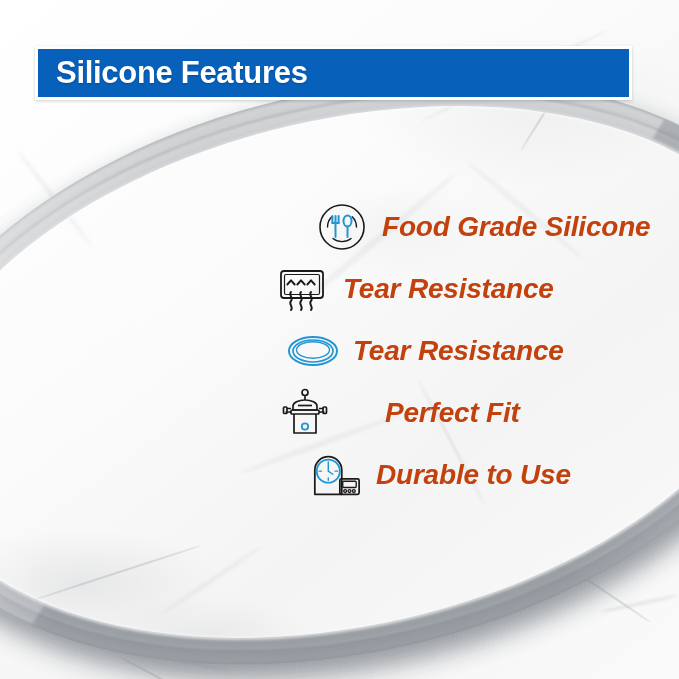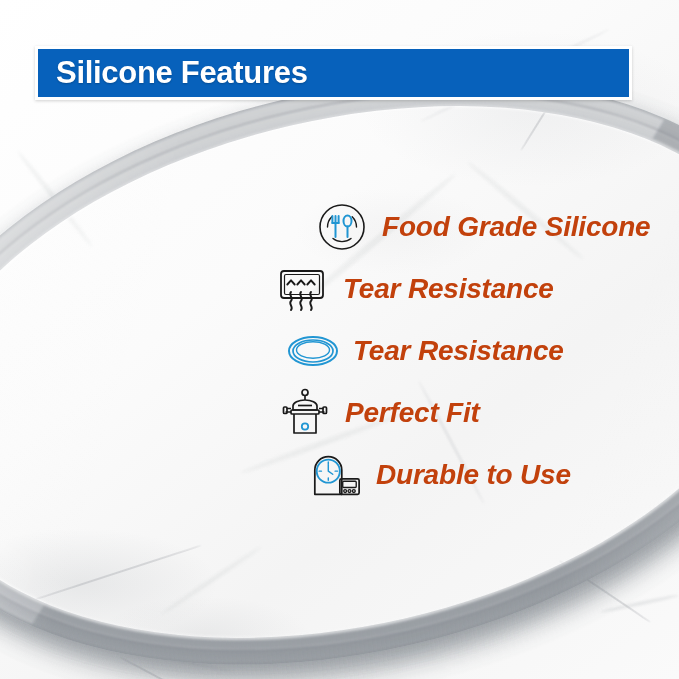--- a/index.html
+++ b/index.html
@@ -148,21 +148,21 @@
       <div class="ficon">
         <svg width="52" height="44" viewBox="0 0 52 44">
           <ellipse cx="26" cy="22" rx="24" ry="14" fill="none" stroke="#2196d3" stroke-width="2"></ellipse>
           <ellipse cx="26" cy="22" rx="20" ry="11" fill="none" stroke="#2196d3" stroke-width="1.7"></ellipse>
           <ellipse cx="26" cy="21" rx="16.5" ry="8.2" fill="none" stroke="#2196d3" stroke-width="1.4"></ellipse>
         </svg>
       </div>
       <div class="flabel">Tear Resistance</div>
     </div>
 
-    <div class="frow" style="padding-left:279px;">
+    <div class="frow" style="padding-left:279px;gap:40px;">
       <div class="ficon">
         <svg width="52" height="52" viewBox="0 0 52 52">
           <g fill="none" stroke="#1a1a1a" stroke-width="1.7" stroke-linejoin="round">
             <circle cx="26" cy="5.5" r="3"></circle>
             <path d="M26 8.5v4.5"></path>
             <path d="M14 19c0-3.3 5.4-6 12-6s12 2.7 12 6v4H14z"></path>
             <rect x="12" y="23" width="28" height="4" rx="1"></rect>
             <path d="M15 27v19h22V27"></path>
             <path d="M12 25H6.5M12 21.5H7.5M40 25h5.5M40 21.5h4.5"></path>
             <rect x="4.5" y="20" width="3.5" height="6.5" rx="1"></rect>

